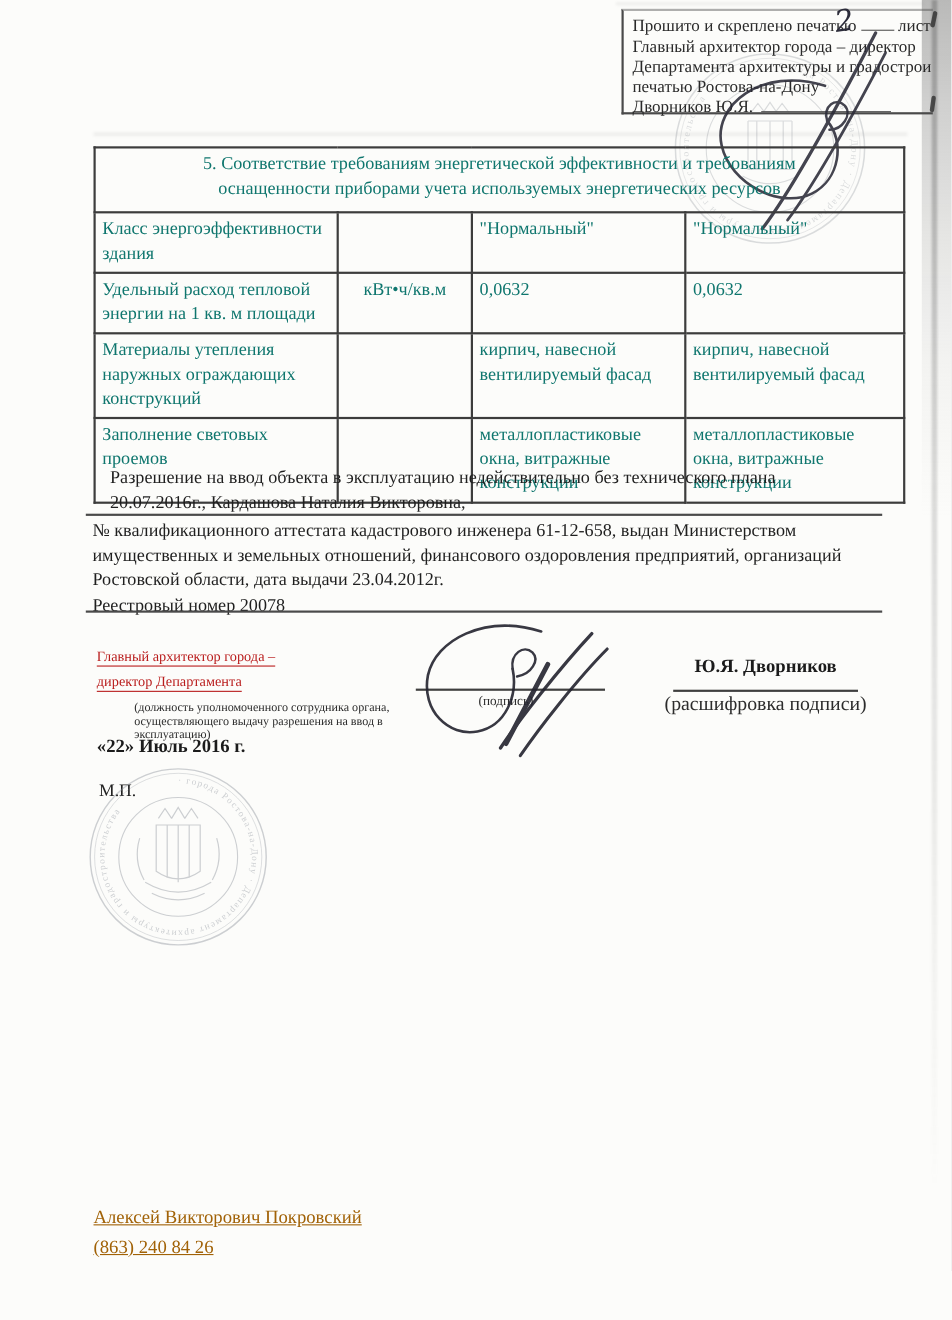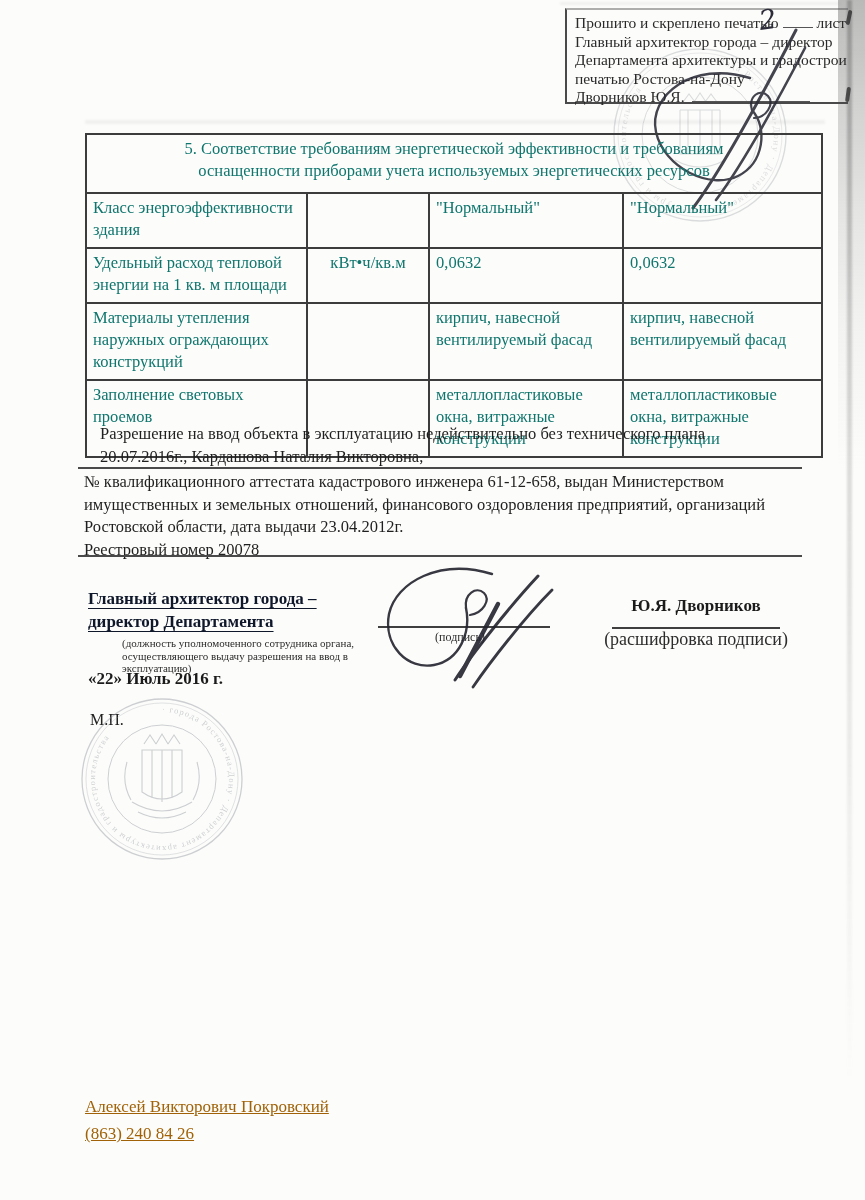--- a/index.html
+++ b/index.html
@@ -41,21 +41,21 @@
     border-collapse:collapse;table-layout:fixed;font-size:16.5px;
   }
   table.energy td{border:2px solid #3c3c3c;vertical-align:top;padding:3px 6px 6px 6px;line-height:22px;color:#0f766e;}
   td.title-cell{text-align:center;padding-top:5px;line-height:23px;}
   td.unit{text-align:center;}
 
   .para{position:absolute;font-size:16.5px;line-height:22.5px;color:#1f1f1f;}
   .hrule{position:absolute;height:2px;background:#4a4a4a;}
 
   
-  .pos-title{position:absolute;left:88px;font-size:17px;font-weight:bold;color:#0f172a;
+  .pos-title{position:absolute;left:88px;font-size:13px;font-weight:normal;color:#b91c1c;
     text-decoration:underline;text-underline-offset:4px;}
   .small-cap{position:absolute;font-size:11px;line-height:12.5px;color:#2c2c2c;}
   .date-line{position:absolute;left:88px;top:669px;font-size:17px;font-weight:bold;color:#1b1b1b;}
   .mp{position:absolute;left:90px;top:711px;font-size:16px;color:#222;}
   .sig-line{position:absolute;height:2px;background:#3f3f3f;}
   .name{position:absolute;left:612px;top:596px;width:168px;text-align:center;
     font-size:17px;font-weight:bold;color:#1b1b1b;}
   .cap-center{text-align:center;}
   .footer-line{position:absolute;left:85px;font-size:17px;color:#a16207;text-decoration:underline;}
 

